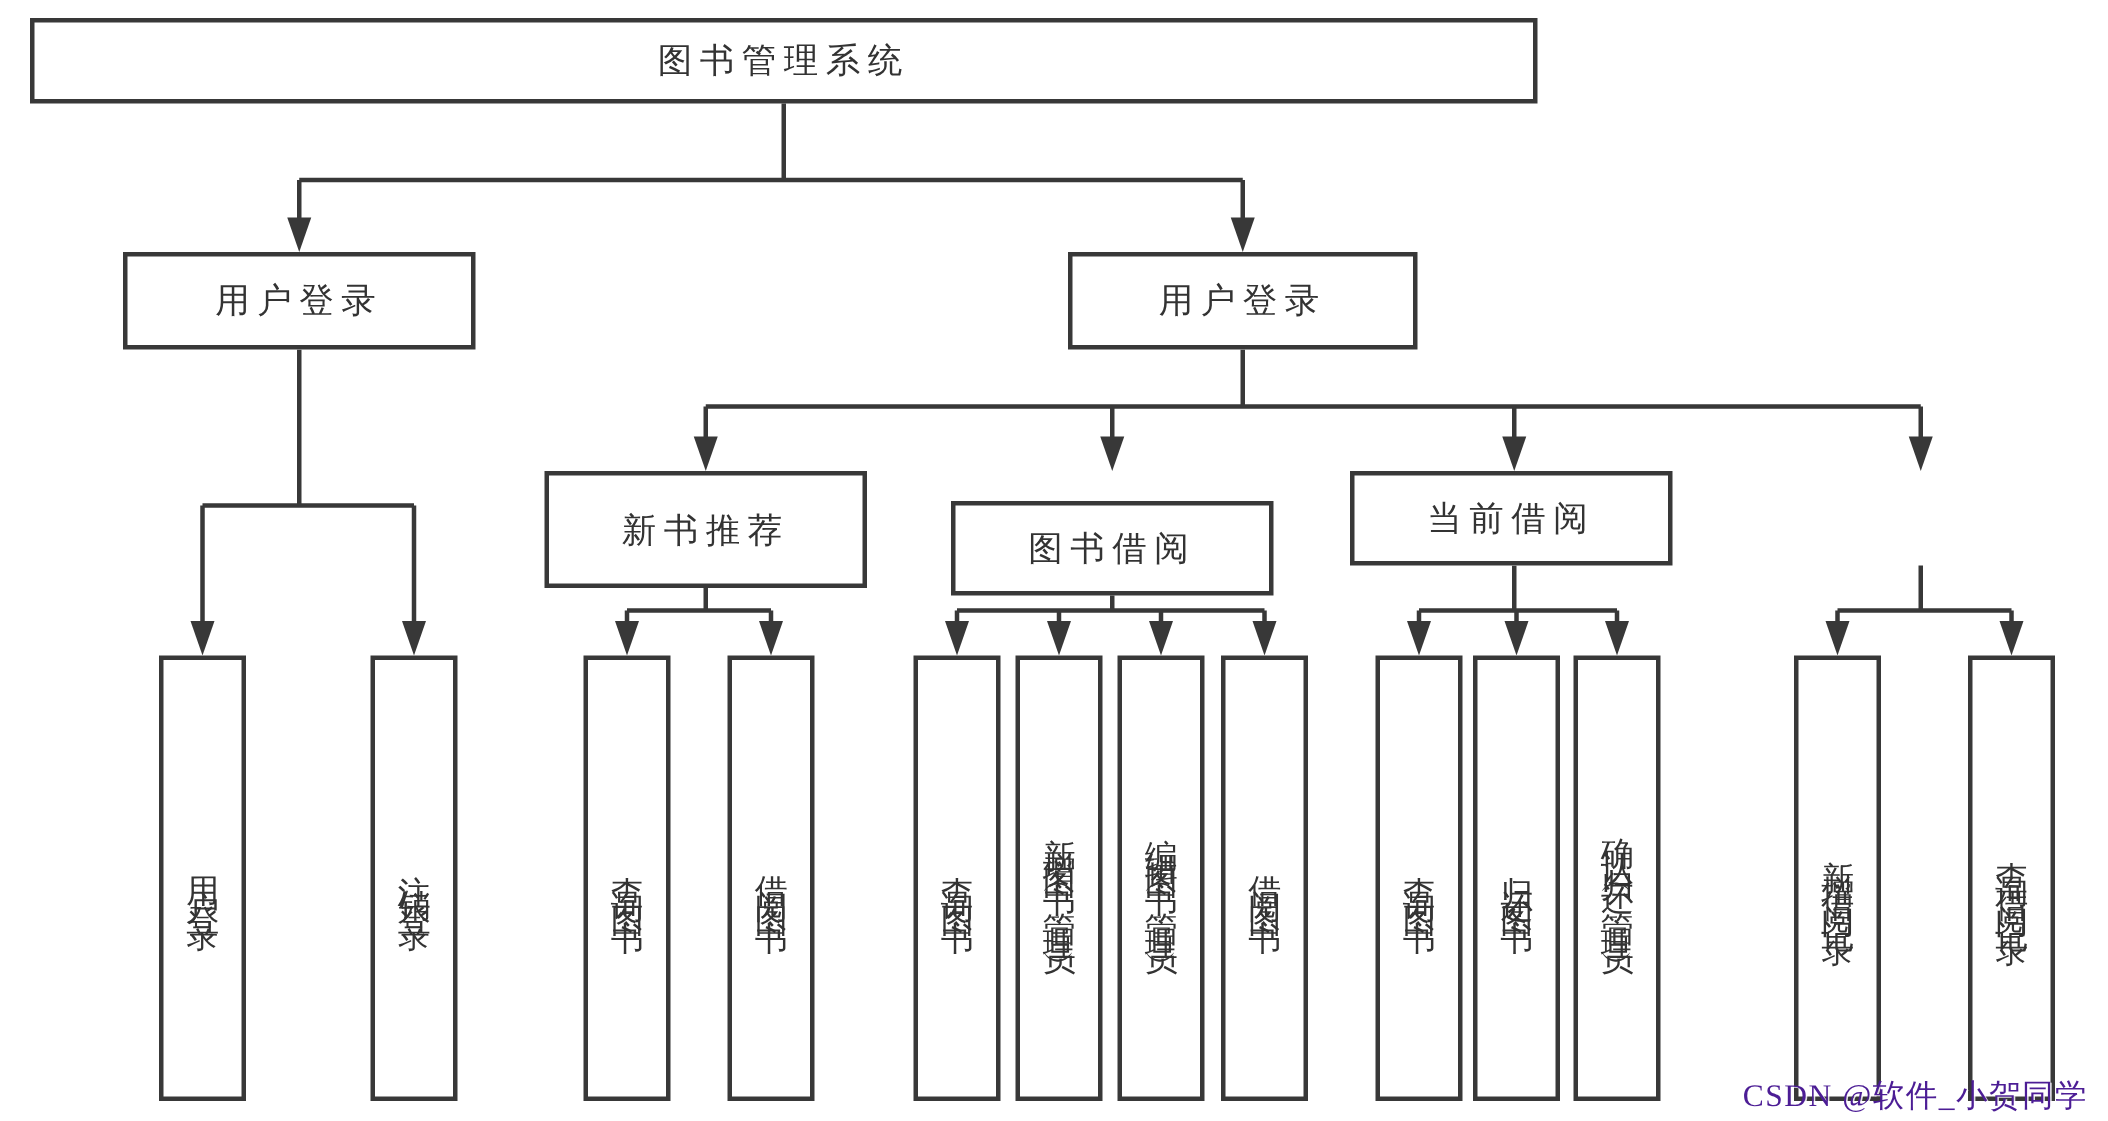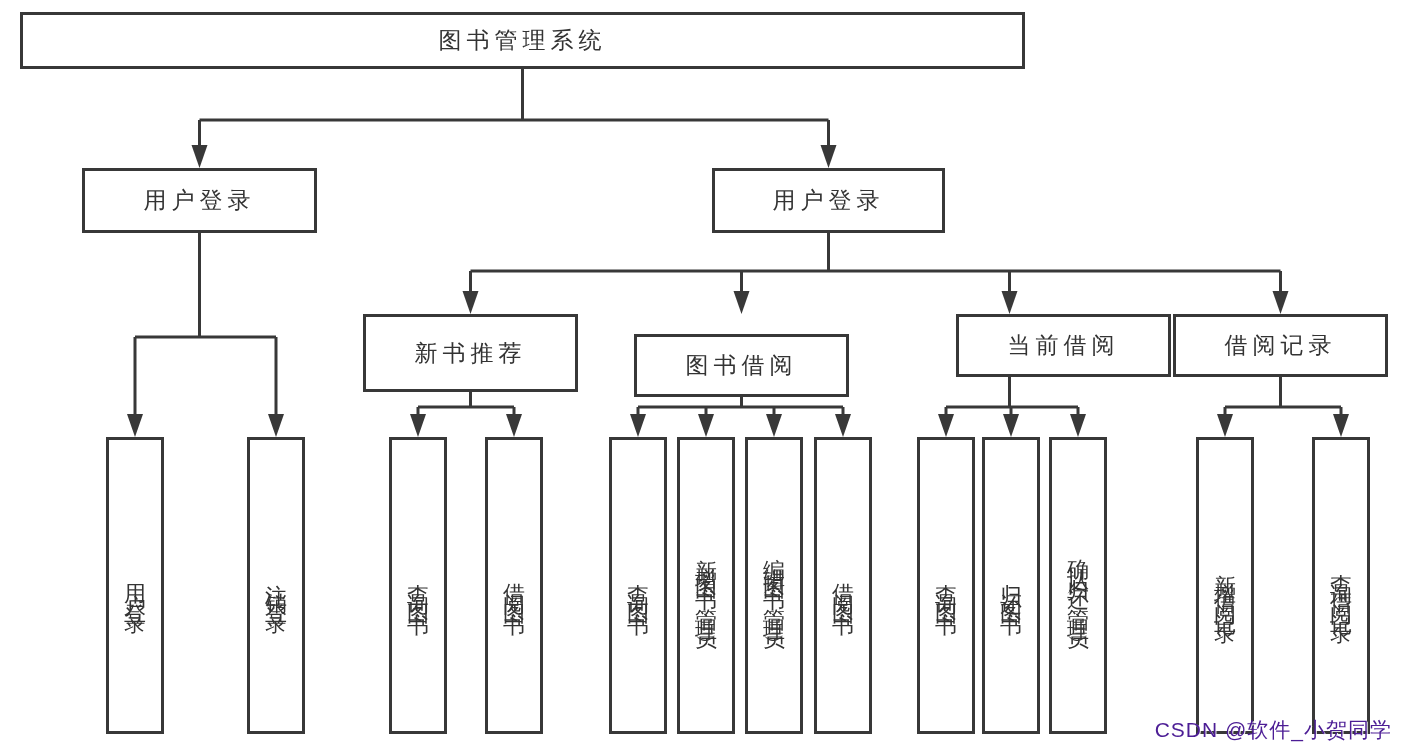--- a/index.html
+++ b/index.html
@@ -1,18 +1,18 @@
 <!DOCTYPE html>
 <html><head>
 <meta charset="utf-8">
 <style>
   html,body { margin:0; padding:0; background:#ffffff; }
   .canvas {
     position:relative; width:1405px; height:747px; background:#ffffff;
-    font-family:Liberation Sans, sans-serif; overflow:hidden;
+    font-family:Liberation Serif, serif; overflow:hidden;
   }
   svg.connectors { position:absolute; left:0; top:0; z-index:0; }
   svg.connectors path { stroke:#383838; stroke-width:3; fill:none; }
   svg.connectors polygon { fill:#383838; stroke:none; }
   .node {
     position:absolute; box-sizing:border-box; background:#ffffff;
     border:3px solid #383838; display:flex; align-items:center; justify-content:center;
     color:#333333; z-index:1;
   }
   .h-node span { font-size:23px; letter-spacing:5px; white-space:nowrap; color:#333333; }
@@ -78,25 +78,22 @@
   <div class="node h-node" style="left:712px; top:168px; width:233px; height:65px;">
     <span>用户登录</span>
   </div>
 
   <div class="node h-node" style="left:363px; top:314px; width:215px; height:78px;">
     <span>新书推荐</span>
   </div>
   <div class="node h-node" style="left:634px; top:314px; width:215px; height:63px;margin-top:20px;">
     <span>图书借阅</span>
   </div>
-  <div class="node h-node" style="left:956px; top:314px; width:215px; height:63px;">
+  <div class="node h-node" style="left:900px; top:314px; width:215px; height:63px;">
     <span>当前借阅</span>
-  </div>
-  <div class="node h-node" style="left:1173px; top:314px; width:215px; height:63px;">
-    <span>借阅记录</span>
   </div>
 
   <div class="node v-node" style="left:106px; top:437px; width:58px; height:297px;">
     <span>用户登录</span>
   </div>
   <div class="node v-node" style="left:247px; top:437px; width:58px; height:297px;">
     <span>注销登录</span>
   </div>
 
   <div class="node v-node" style="left:389px; top:437px; width:58px; height:297px;">

